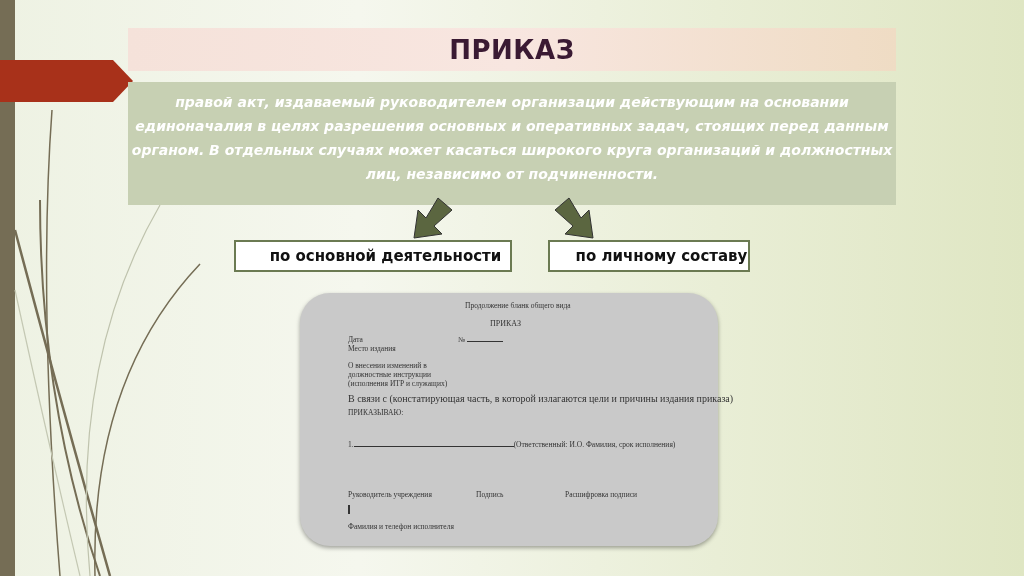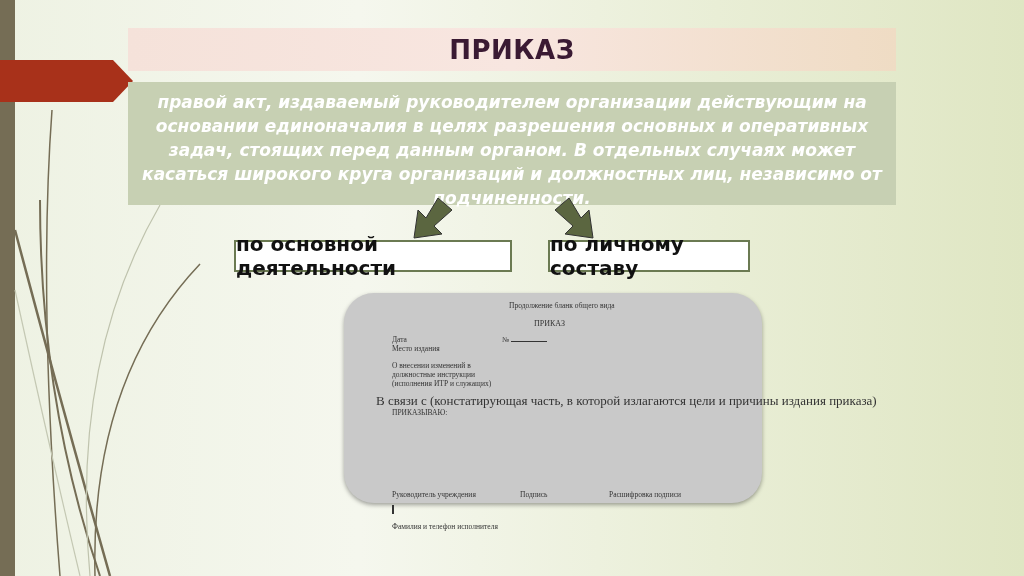--- a/index.html
+++ b/index.html
@@ -6,27 +6,27 @@
   body { width:1024px; height:576px; overflow:hidden; position:relative;
     background: linear-gradient(90deg, #eef2e3 0%, #f5f7ee 35%, #e9eed6 70%, #dfe6c3 100%);
     font-family: "DejaVu Sans", sans-serif; }
   .left-bar { position:absolute; left:0; top:0; width:15px; height:576px; background:#756d55; }
   .flag { position:absolute; left:0; top:60px; width:133px; height:42px; }
   .title-band { position:absolute; left:128px; top:28px; width:768px; height:43px;
     background: linear-gradient(90deg, #f5e2da 0%, #f8e6e0 50%, #efdcc4 100%);
     display:flex; align-items:center; justify-content:center; }
   .title { font-family:"DejaVu Sans", sans-serif; font-weight:bold; font-size:26px; color:#3a1a33; letter-spacing:0.5px; }
   .def-box { position:absolute; left:128px; top:82px; width:768px; height:123px; background:#c7d0b3;
-    color:#fff; font-size:17px; font-weight:bold; font-style:italic; text-align:center; line-height:24px;
+    color:#fff; font-size:14px; font-weight:bold; font-style:italic; text-align:center; line-height:24px;
     padding-top:8px; box-sizing:border-box; }
   .cat { position:absolute; top:240px; height:32px; background:#fff; border:2px solid #6b7a52;
-    display:flex; align-items:center; justify-content:center; font-weight:bold; font-size:20px; color:#111; box-sizing:border-box; }
+    display:flex; align-items:center; justify-content:center; font-weight:bold; font-size:15px; color:#111; box-sizing:border-box;padding-left:25px; }
   .arrow { position:absolute; }
-  .doc { position:absolute; left:300px; top:293px; width:418px; height:210px; background:#c9c9c9;
-    border-radius:30px; box-shadow: 0 2px 4px rgba(0,0,0,0.35); font-family:"Liberation Serif", serif; color:#333; font-size:7.5px;margin-left:44px; }
+  .doc { position:absolute; left:300px; top:293px; width:418px; height:253px; background:#c9c9c9;
+    border-radius:30px; box-shadow: 0 2px 4px rgba(0,0,0,0.35); font-family:"Liberation Serif", serif; color:#333; font-size:7.5px; }
   .doc .t { position:absolute; white-space:nowrap; }
   .line { display:inline-block; border-bottom:1px solid #333; }
 </style>
 </head>
 <body>
 
 <div class="left-bar"></div>
 
 <svg style="position:absolute;left:0;top:0" width="260" height="576">
   <path d="M15 230 Q 60 400 110 576" stroke="#756d55" stroke-width="2.5" fill="none"></path>
@@ -65,20 +65,21 @@
 
 <div class="doc">
   <span class="t" style="left:165px;top:8px">Продолжение бланк общего вида</span>
   <span class="t" style="left:190px;top:26px;font-size:8px">ПРИКАЗ</span>
   <span class="t" style="left:48px;top:42px">Дата</span>
   <span class="t" style="left:158px;top:42px"><span>№</span> <span class="line" style="width:36px"></span></span>
   <span class="t" style="left:48px;top:51px">Место издания</span>
   <span class="t" style="left:48px;top:68px">О внесении изменений в</span>
   <span class="t" style="left:48px;top:77px">должностные инструкции</span>
   <span class="t" style="left:48px;top:86px">(исполнения ИТР и служащих)</span>
-  <span class="t" style="left:32px;top:100px;font-size:13px">В связи с (констатирующая часть, в которой излагаются цели и причины издания приказа)</span>
+  <span class="t" style="left:48px;top:100px;font-size:10px">В связи с (констатирующая часть, в которой излагаются цели и причины издания приказа)</span>
   <span class="t" style="left:48px;top:115px">ПРИКАЗЫВАЮ:</span>
+  <span class="t" style="left:48px;top:147px"><span>1.</span><span class="line" style="width:160px"></span><span>(Ответственный: И.О. Фамилия, срок исполнения)</span></span>
   <span class="t" style="left:48px;top:197px">Руководитель учреждения</span>
   <span class="t" style="left:176px;top:197px;">Подпись</span>
   <span class="t" style="left:265px;top:197px">Расшифровка подписи</span>
   <span class="t" style="left:48px;top:212px;width:2px;height:9px;background:#333"></span>
   <span class="t" style="left:48px;top:229px">Фамилия и телефон исполнителя</span>
 </div>
 
 </body></html>

